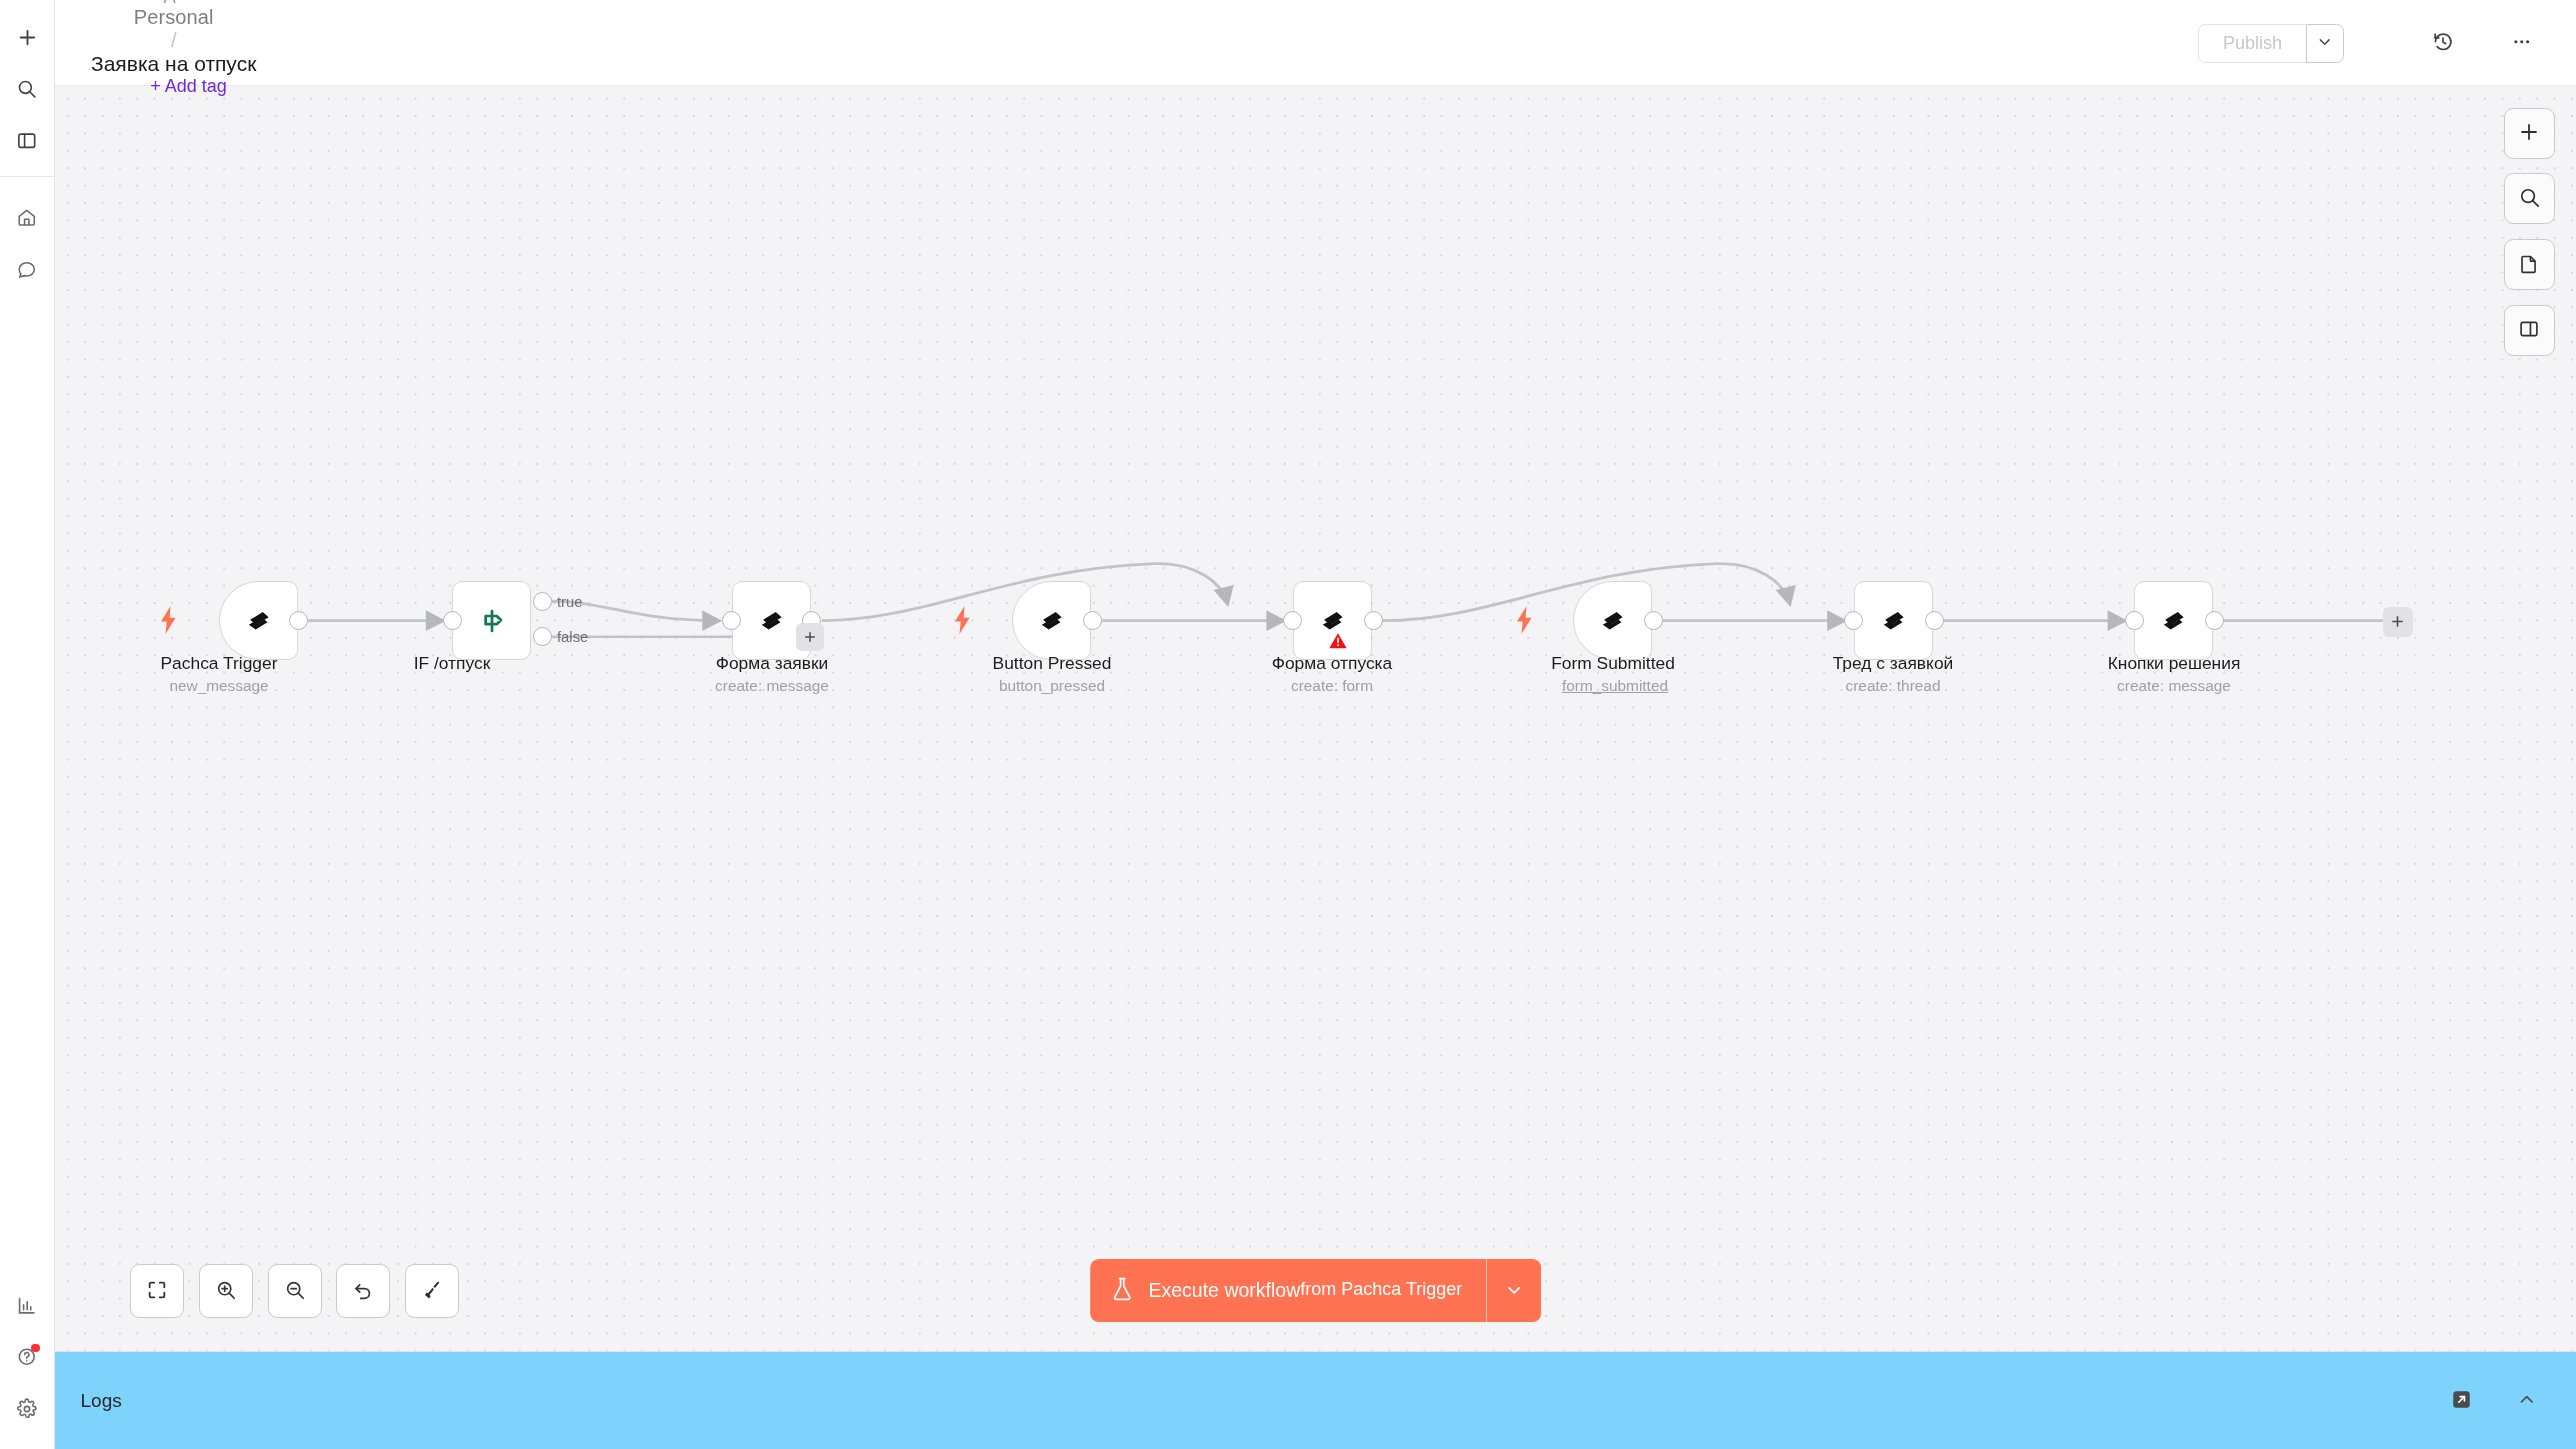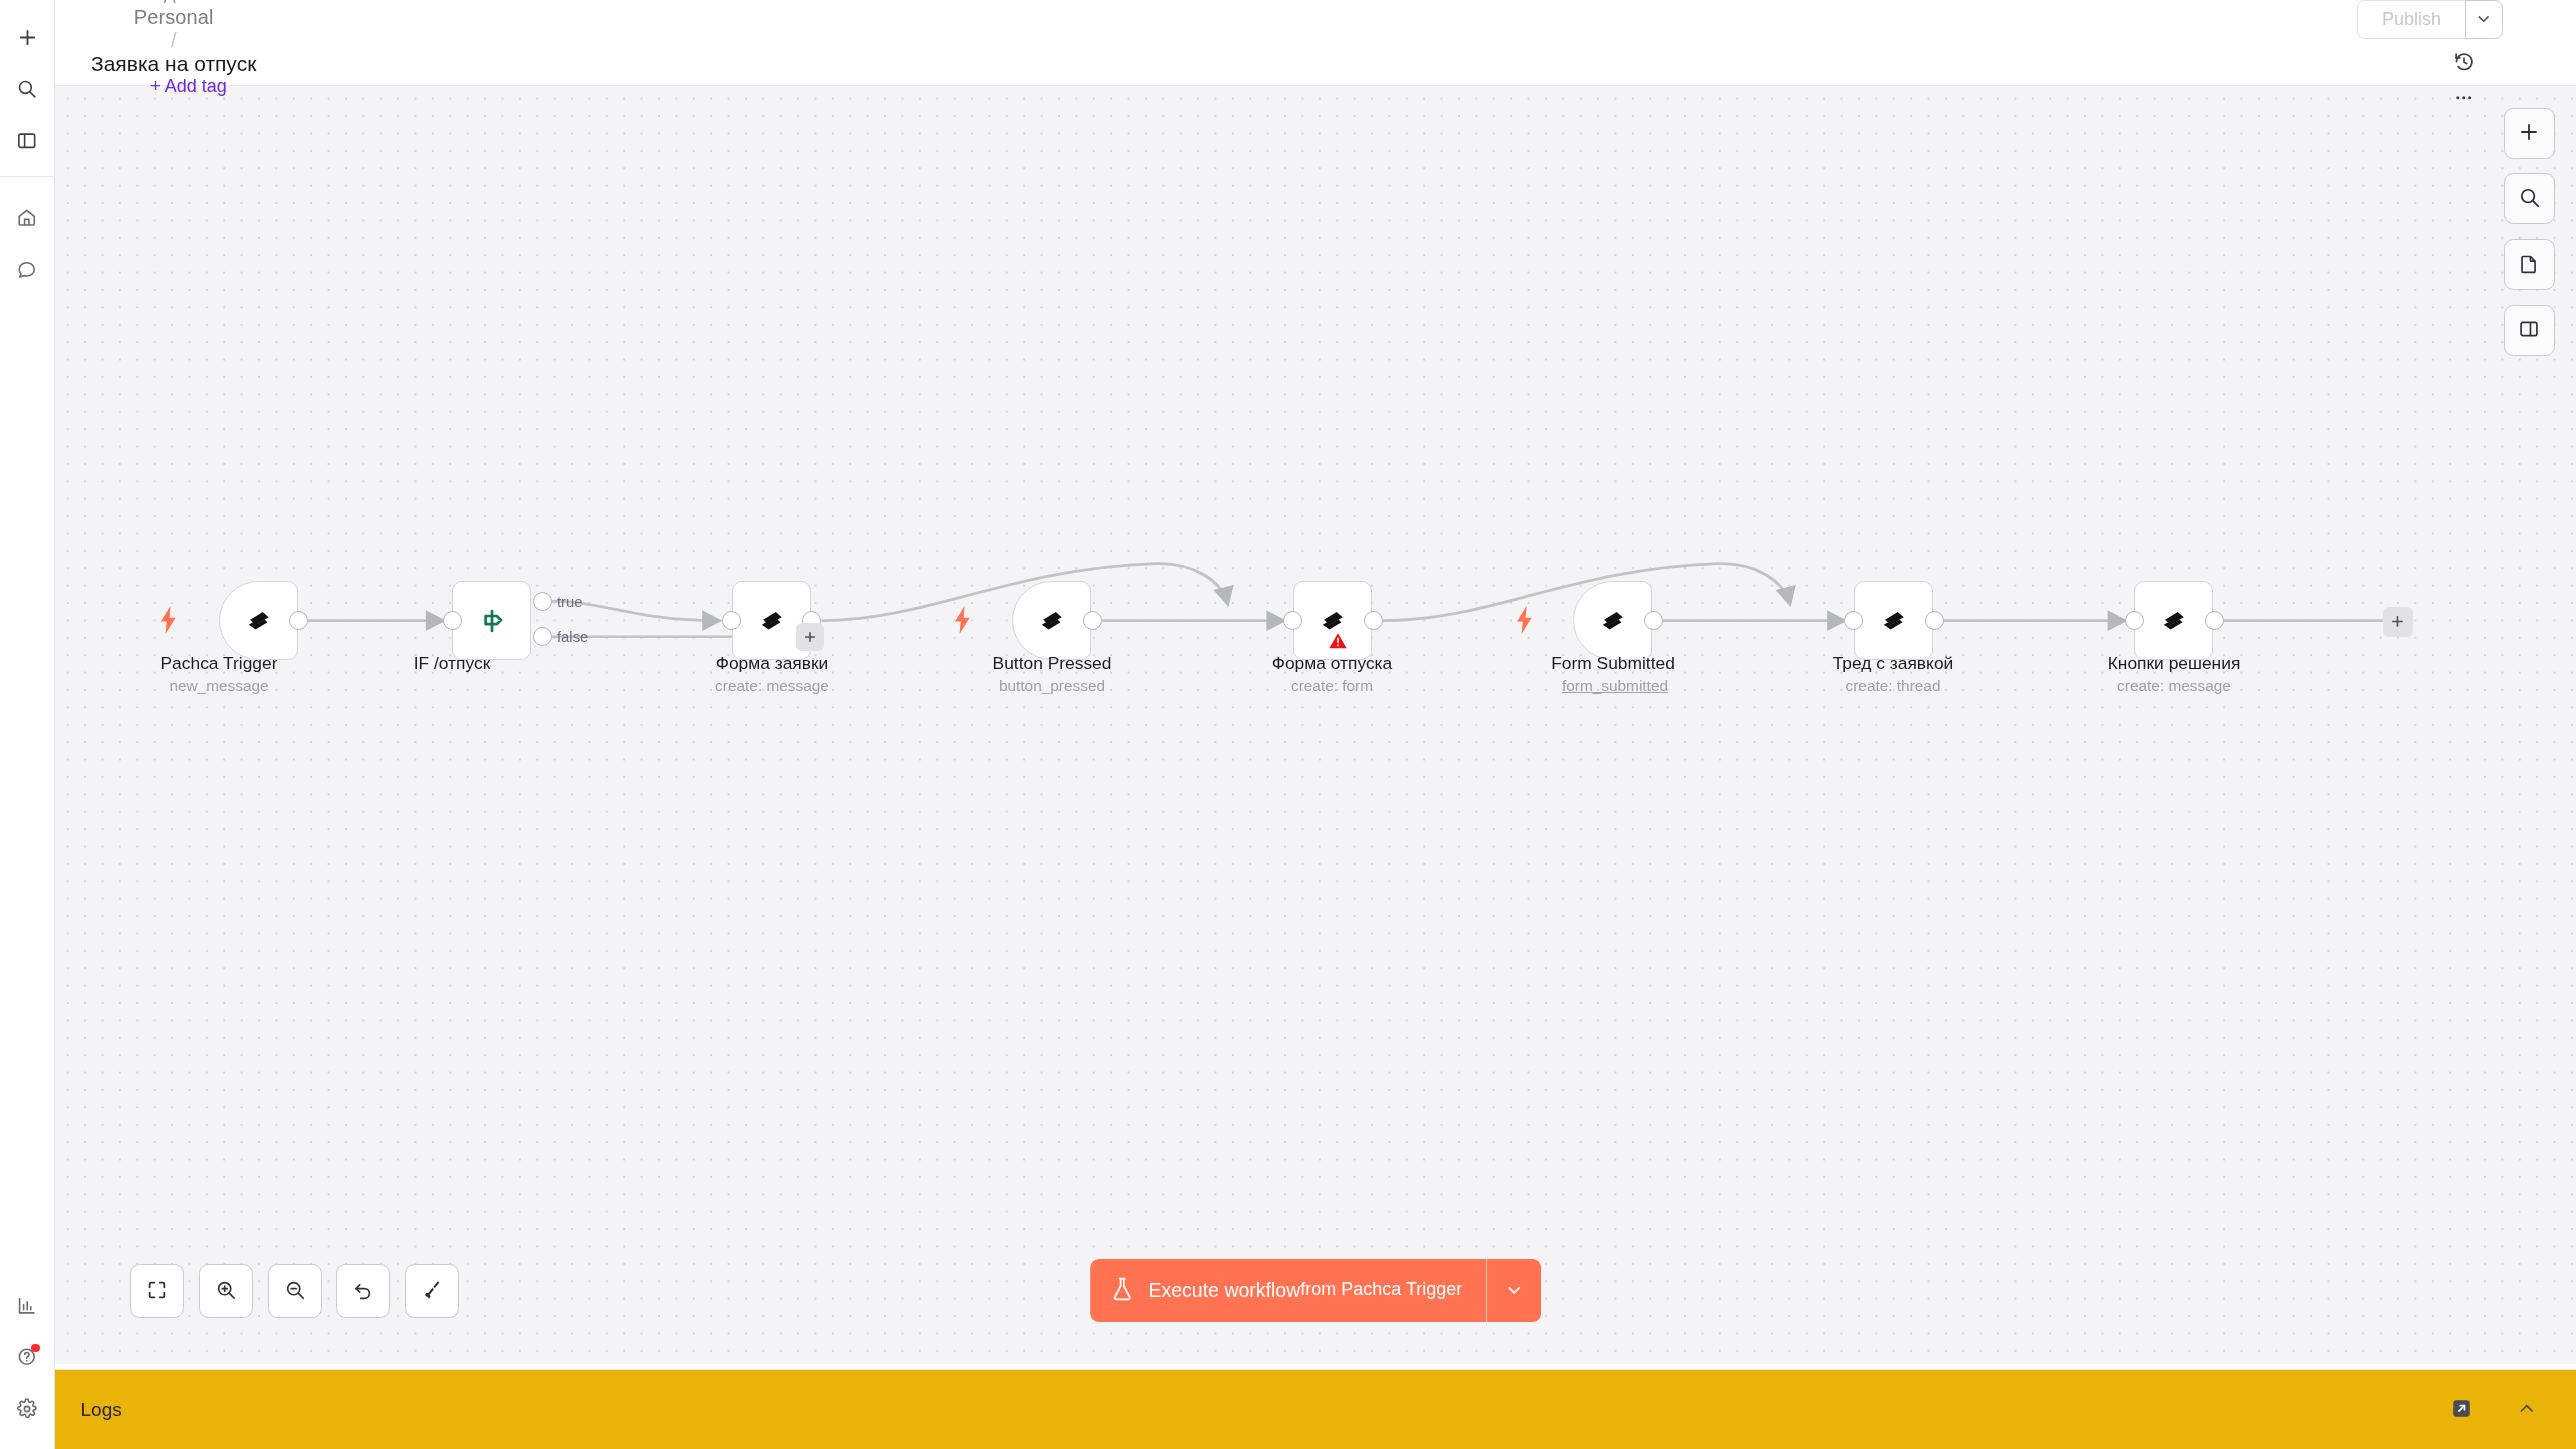--- a/index.html
+++ b/index.html
@@ -74,21 +74,21 @@
     font-size: 18px; color: #70707a;
     padding: 7.4px 17.4px; border-radius: 7.4px; cursor: pointer;
     white-space: nowrap;
   }
   .tab.active { background: #ffffff; color: #16161a; font-weight: 400;
     box-shadow: 0 0.7px 2px rgba(0,0,0,.07); }
 
   
   .header-right {
     position: absolute; right: 35px; top: 0; height: 86px;
-    display: flex; align-items: center; gap: 12px; flex-direction: column;
+    display: flex; align-items: center; gap: 12px;
   }
   .publish-group { display: flex; align-items: stretch; margin-right: 38px; }
   .publish-btn {
     font-size: 18px; color: #c6c6cd;
     border: 0.7px solid #e0e0e5; border-right: none;
     border-radius: 7.4px 0 0 7.4px;
     padding: 0 24px; height: 39px;
     display:flex; align-items:center; justify-content:center;
     background: #ffffff; cursor: not-allowed;
   }
@@ -207,22 +207,22 @@
   .execute-caret {
     width: 55px; height: 63px; background: #ff7352;
     border-left: 1px solid rgba(255,255,255,.5);
     border-radius: 0 8.7px 8.7px 0;
     display:flex; align-items:center; justify-content:center; cursor: pointer;
   }
 
   
   .logs-bar {
     position: absolute; left: 55px; bottom: 0;
-    width: 2521px; height: 80px;
-    background: #eab308;
+    width: 2521px; height: 98px;
+    background: #7dd3fc;
     border-top: 0.7px solid #e4e4e8;
     display: flex; align-items: center;
     z-index: 20;
   }
   .logs-label { margin-left: 25.5px; font-size: 19px; color: #26262c; cursor: pointer; }
   .logs-right { margin-left: auto; margin-right: 35px; display: flex; align-items: center; gap: 35px; }
   .logs-icon-btn { display:flex; align-items:center; justify-content:center; cursor: pointer; width:29.5px; height:29.5px; }
 </style>
 </head>
 <body>

